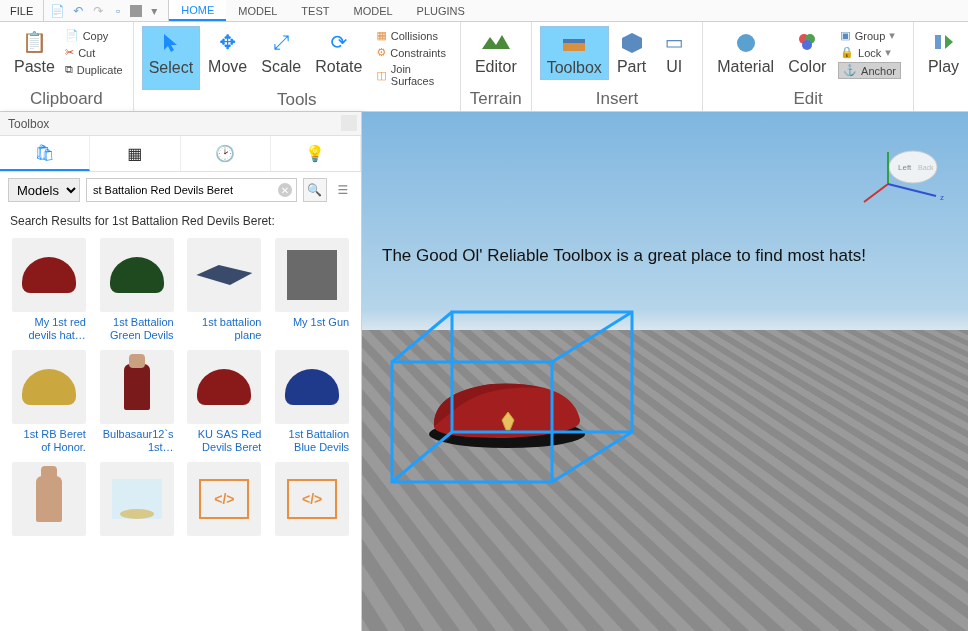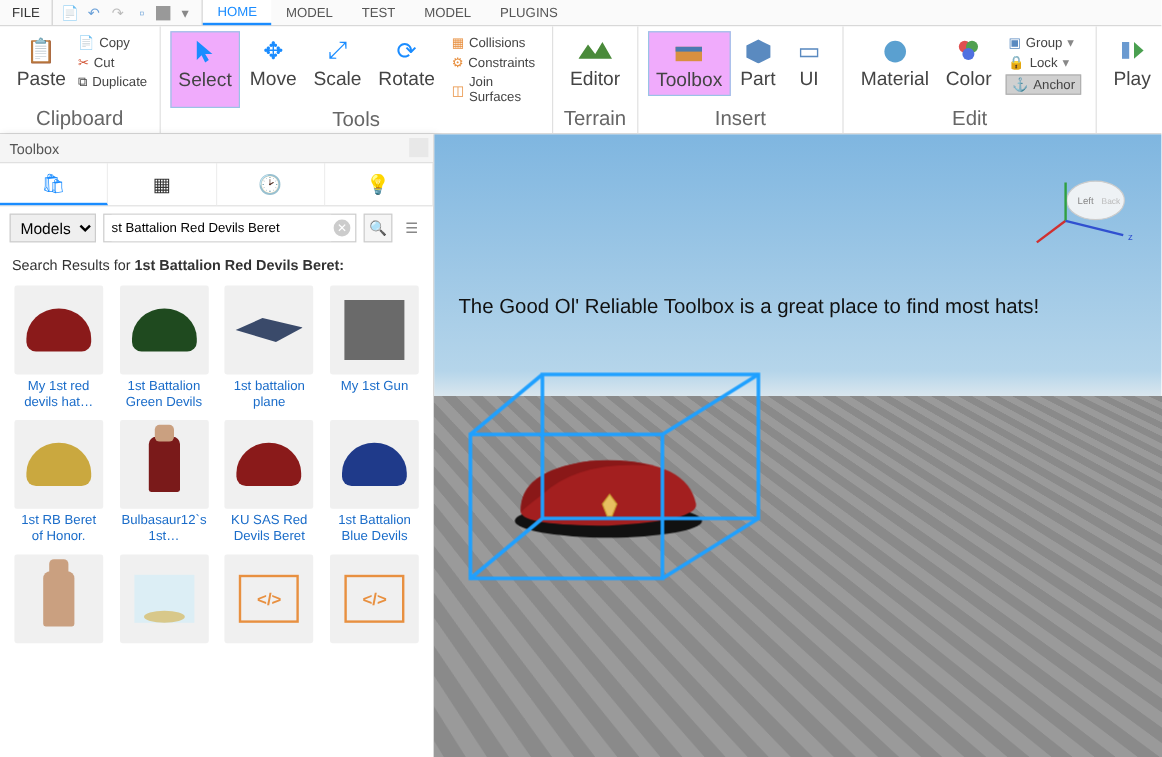--- a/index.html
+++ b/index.html
@@ -12,46 +12,46 @@
 .qat span { width: 16px; height: 16px; display: flex; align-items: center; justify-content: center; font-size: 12px; }
 .tabbar { display: flex; height: 100%; }
 .tab { padding: 0 12px; font-size: 11px; display: flex; align-items: center; color: #555; cursor: pointer; }
 .tab.active { color: #1a8cff; border-bottom: 2px solid #1a8cff; background: #fff; }
 
 
 .ribbon { height: 90px; border-bottom: 1px solid #d0d0d0; display: flex; background: #fff; }
 .rgroup { border-right: 1px solid #e0e0e0; padding: 4px 8px 2px 8px; display: flex; flex-direction: column; justify-content: space-between; }
 .rgroup .label { text-align: center; font-size: 17px; color: #666; }
 .rcol { display: flex; flex-direction: column; align-items: center; justify-content: flex-start; padding: 2px 6px; cursor: pointer; }
-.rcol.active { background: #f0abfc; border: 1px solid #9ac3e6; }
+.rcol.active { background: #7dd3fc; border: 1px solid #9ac3e6; }
 .rcol .icon { width: 28px; height: 28px; display: flex; align-items: center; justify-content: center; font-size: 20px; }
 .rcol .txt { font-size: 16px; color: #444; margin-top: 2px; }
 .rrow { display: flex; gap: 2px; }
 .mini { display: flex; align-items: center; gap: 4px; font-size: 11px; color: #444; padding: 1px 2px; cursor: pointer; }
 .mini.anchor { background: #d0d0d0; border: 1px solid #b0b0b0; padding: 1px 4px; }
 
 
 .toolbox { position: absolute; left: 0; top: 112px; width: 362px; bottom: 0; background: #fff; border-right: 1px solid #d0d0d0; display: flex; flex-direction: column; box-shadow: 2px 0 6px rgba(0,0,0,0.1); }
 .tb-title { height: 24px; display: flex; align-items: center; padding: 0 8px; font-size: 12px; color: #555; border-bottom: 1px solid #e0e0e0; background: #f5f5f5; position: relative; }
 .tb-title .x { position: absolute; right: 4px; top: 3px; width: 16px; height: 16px; background: #e8e8e8; }
 .tb-tabs { height: 36px; display: flex; border-bottom: 1px solid #e0e0e0; }
 .tb-tab { flex: 1; display: flex; align-items: center; justify-content: center; font-size: 16px; cursor: pointer; border-right: 1px solid #eee; }
 .tb-tab.active { color: #1a8cff; border-bottom: 2px solid #1a8cff; }
 .tb-search { display: flex; gap: 6px; padding: 6px 8px; align-items: center; }
 .tb-select { height: 24px; border: 1px solid #ccc; font-size: 13px; padding: 0 4px; width: 72px; }
 .tb-input { flex: 1; height: 24px; border: 1px solid #ccc; padding: 0 20px 0 6px; font-size: 11px; position: relative; }
 .tb-input .clear { position: absolute; right: 4px; top: 4px; width: 14px; height: 14px; border-radius: 50%; background: #ccc; color: #fff; font-size: 10px; display: flex; align-items: center; justify-content: center; cursor: pointer; }
 .tb-searchbtn { width: 24px; height: 24px; border: 1px solid #ccc; background: #f5f5f5; display: flex; align-items: center; justify-content: center; cursor: pointer; }
 .tb-filterbtn { width: 20px; height: 24px; display: flex; align-items: center; justify-content: center; cursor: pointer; color: #888; }
 .tb-head { padding: 6px 10px; font-size: 12px; }
-.tb-head b { font-weight: bold; margin-top: 16px; }
+.tb-head b { font-weight: normal; margin-top: 16px; }
 .tb-grid { flex: 1; overflow: hidden; padding: 4px 8px; display: grid; grid-template-columns: repeat(4, 1fr); gap: 6px 6px; align-content: start; }
 .tb-item { display: flex; flex-direction: column; align-items: center; cursor: pointer; }
 .tb-thumb { width: 74px; height: 74px; background: #f0f0f0; border-radius: 2px; display: flex; align-items: center; justify-content: center; overflow: hidden; }
-.tb-name { font-size: 11px; color: #1a6cc9; text-align: center; width: 74px; margin-top: 4px; line-height: 1.2; height: 28px; overflow: hidden; }
+.tb-name { font-size: 11px; color: #1a6cc9; text-align: right; width: 74px; margin-top: 4px; line-height: 1.2; height: 28px; overflow: hidden; }
 
 
 .viewport { position: absolute; left: 362px; right: 0; top: 112px; bottom: 0; background: linear-gradient(to bottom, #7fb6e0 0%, #b5d5ea 38%, #d9e6ee 42%, #9a9a9a 100%); overflow: hidden; }
 .viewport .ground { position: absolute; left: -100px; right: -100px; top: 42%; bottom: 0; background: repeating-linear-gradient(45deg, #8a8a8a 0 8px, #9a9a9a 8px 16px); transform: perspective(600px) rotateX(50deg); transform-origin: top center; }
 .viewport .caption { position: absolute; left: 20px; top: 134px; font-size: 17px; color: #111; }
 .selbox { position: absolute; width: 260px; height: 190px; left: 20px; top: 190px; }
 .selbox svg { width: 100%; height: 100%; }
 .beret { position: absolute; left: 60px; top: 260px; width: 170px; height: 80px; }
 .gizmo { position: absolute; right: 20px; top: 30px; width: 90px; height: 70px; }
 

